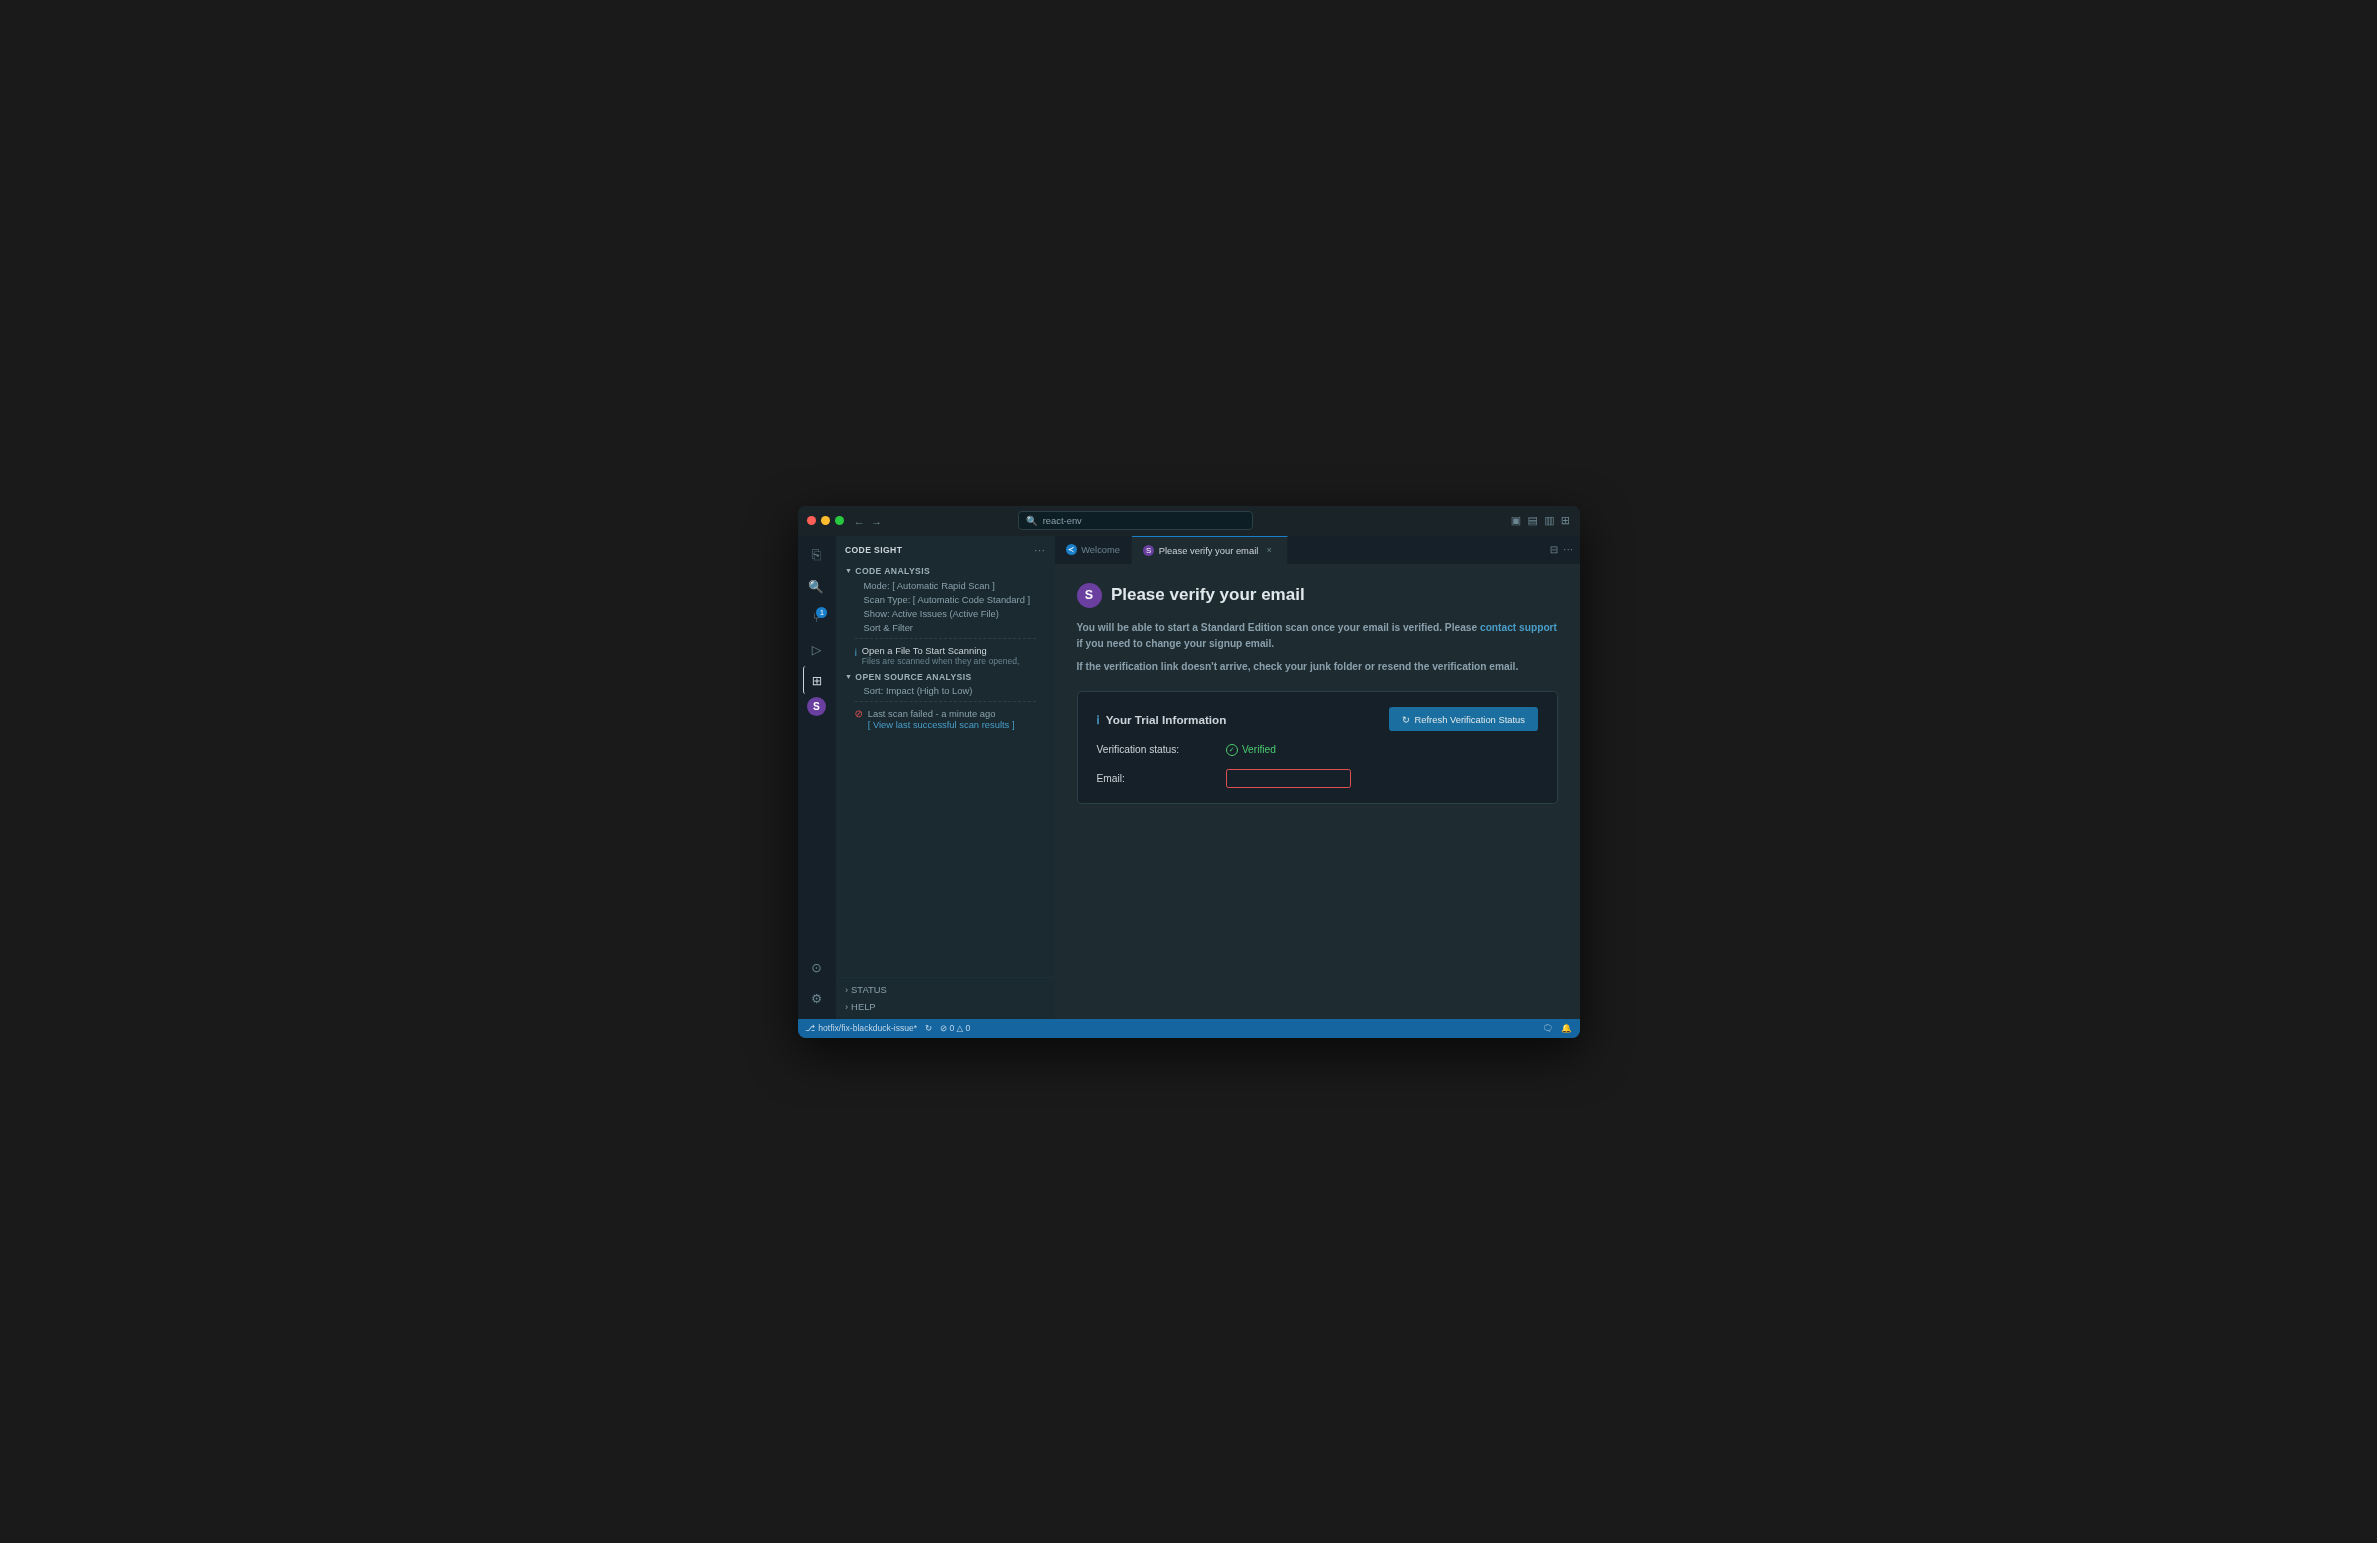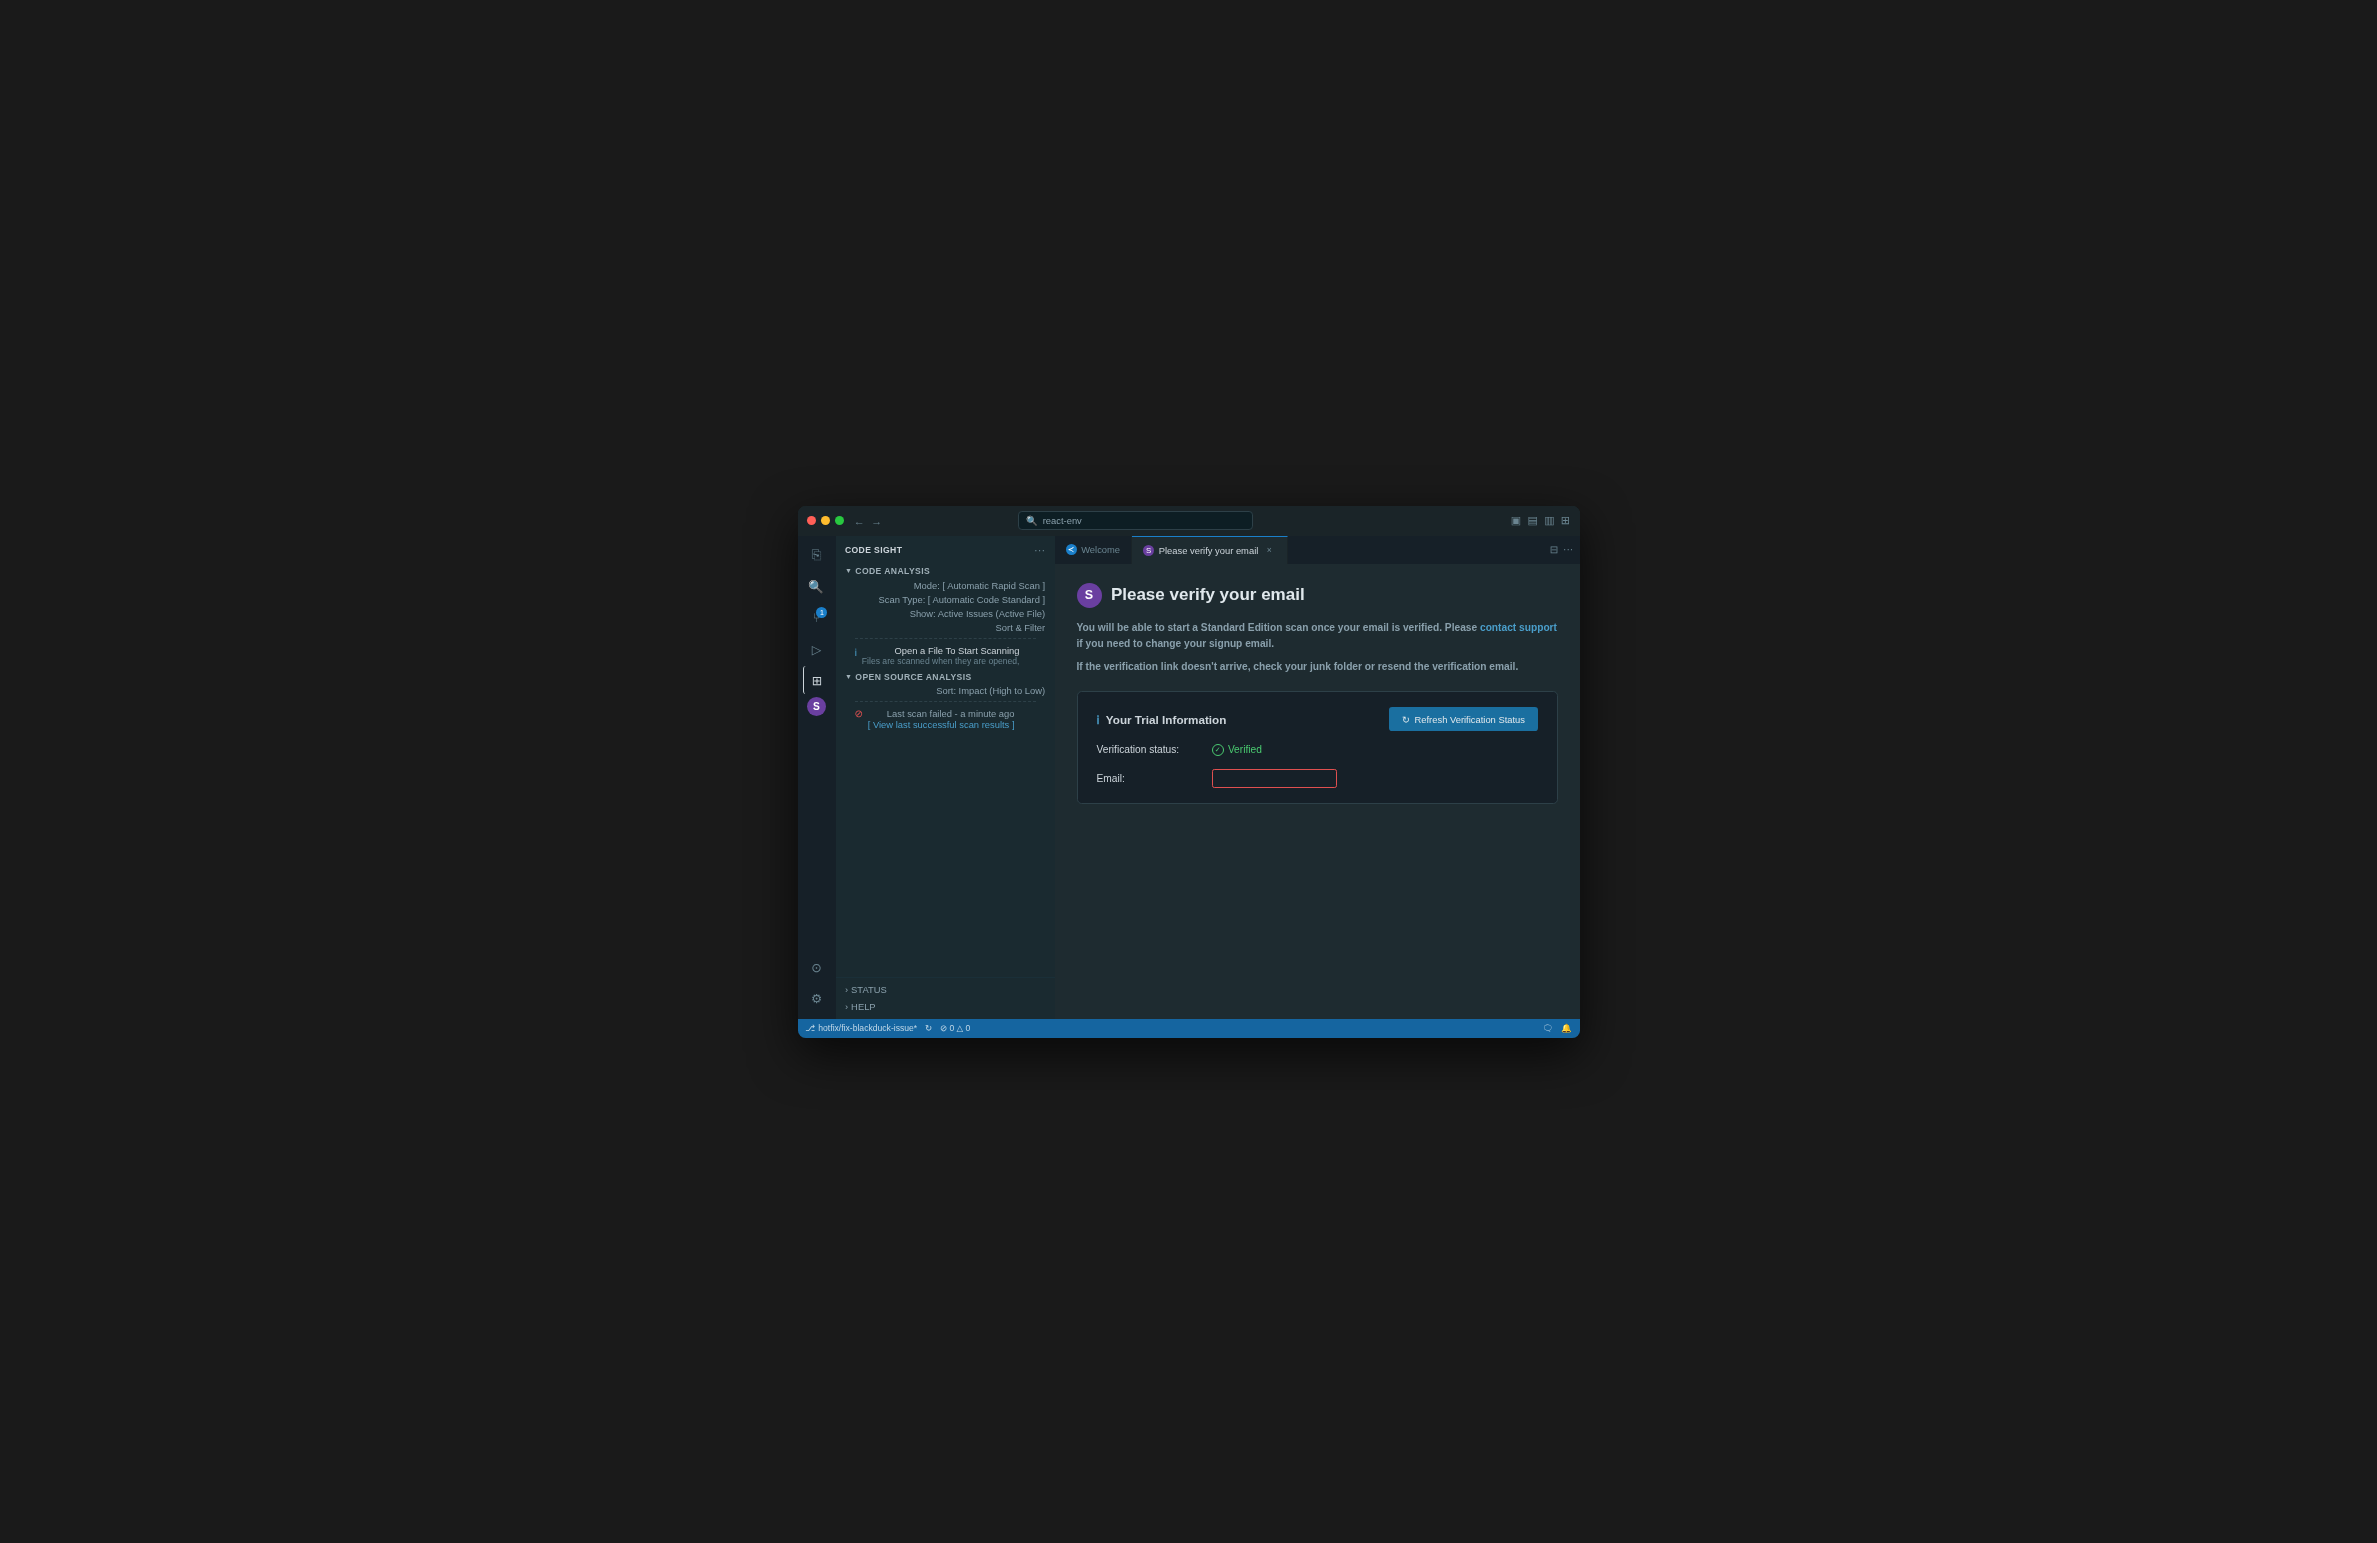--- a/index.html
+++ b/index.html
@@ -178,21 +178,20 @@
     }
     .sidebar-actions {
       color: #6a8490;
       font-size: 11px;
       cursor: pointer;
     }
     .sidebar-content {
       flex: 1;
       overflow-y: auto;
       padding: 0;
-      text-align: right;
     }
     .sidebar-content::-webkit-scrollbar { width: 3.1px; }
     .sidebar-content::-webkit-scrollbar-track { background: transparent; }
     .sidebar-content::-webkit-scrollbar-thumb { background: #2d4048; border-radius: 1.6px; }
     .section-header {
       display: flex;
       align-items: center;
       padding: 2.3px 9.4px;
       cursor: pointer;
       color: #a0b0b8;
@@ -403,21 +402,21 @@
       padding: 6.3px 12.5px;
       font-size: 9.4px;
       cursor: pointer;
       display: flex;
       align-items: center;
       gap: 4.7px;
     }
     .trial-field {
       display: flex;
       align-items: center;
-      gap: 6px;
+      gap: 20px;
       font-size: 10.2px;
     }
     .field-label {
       color: #ccd4da;
       font-weight: 500;
       min-width: 109px;
     }
     .verified-badge {
       display: flex;
       align-items: center;

